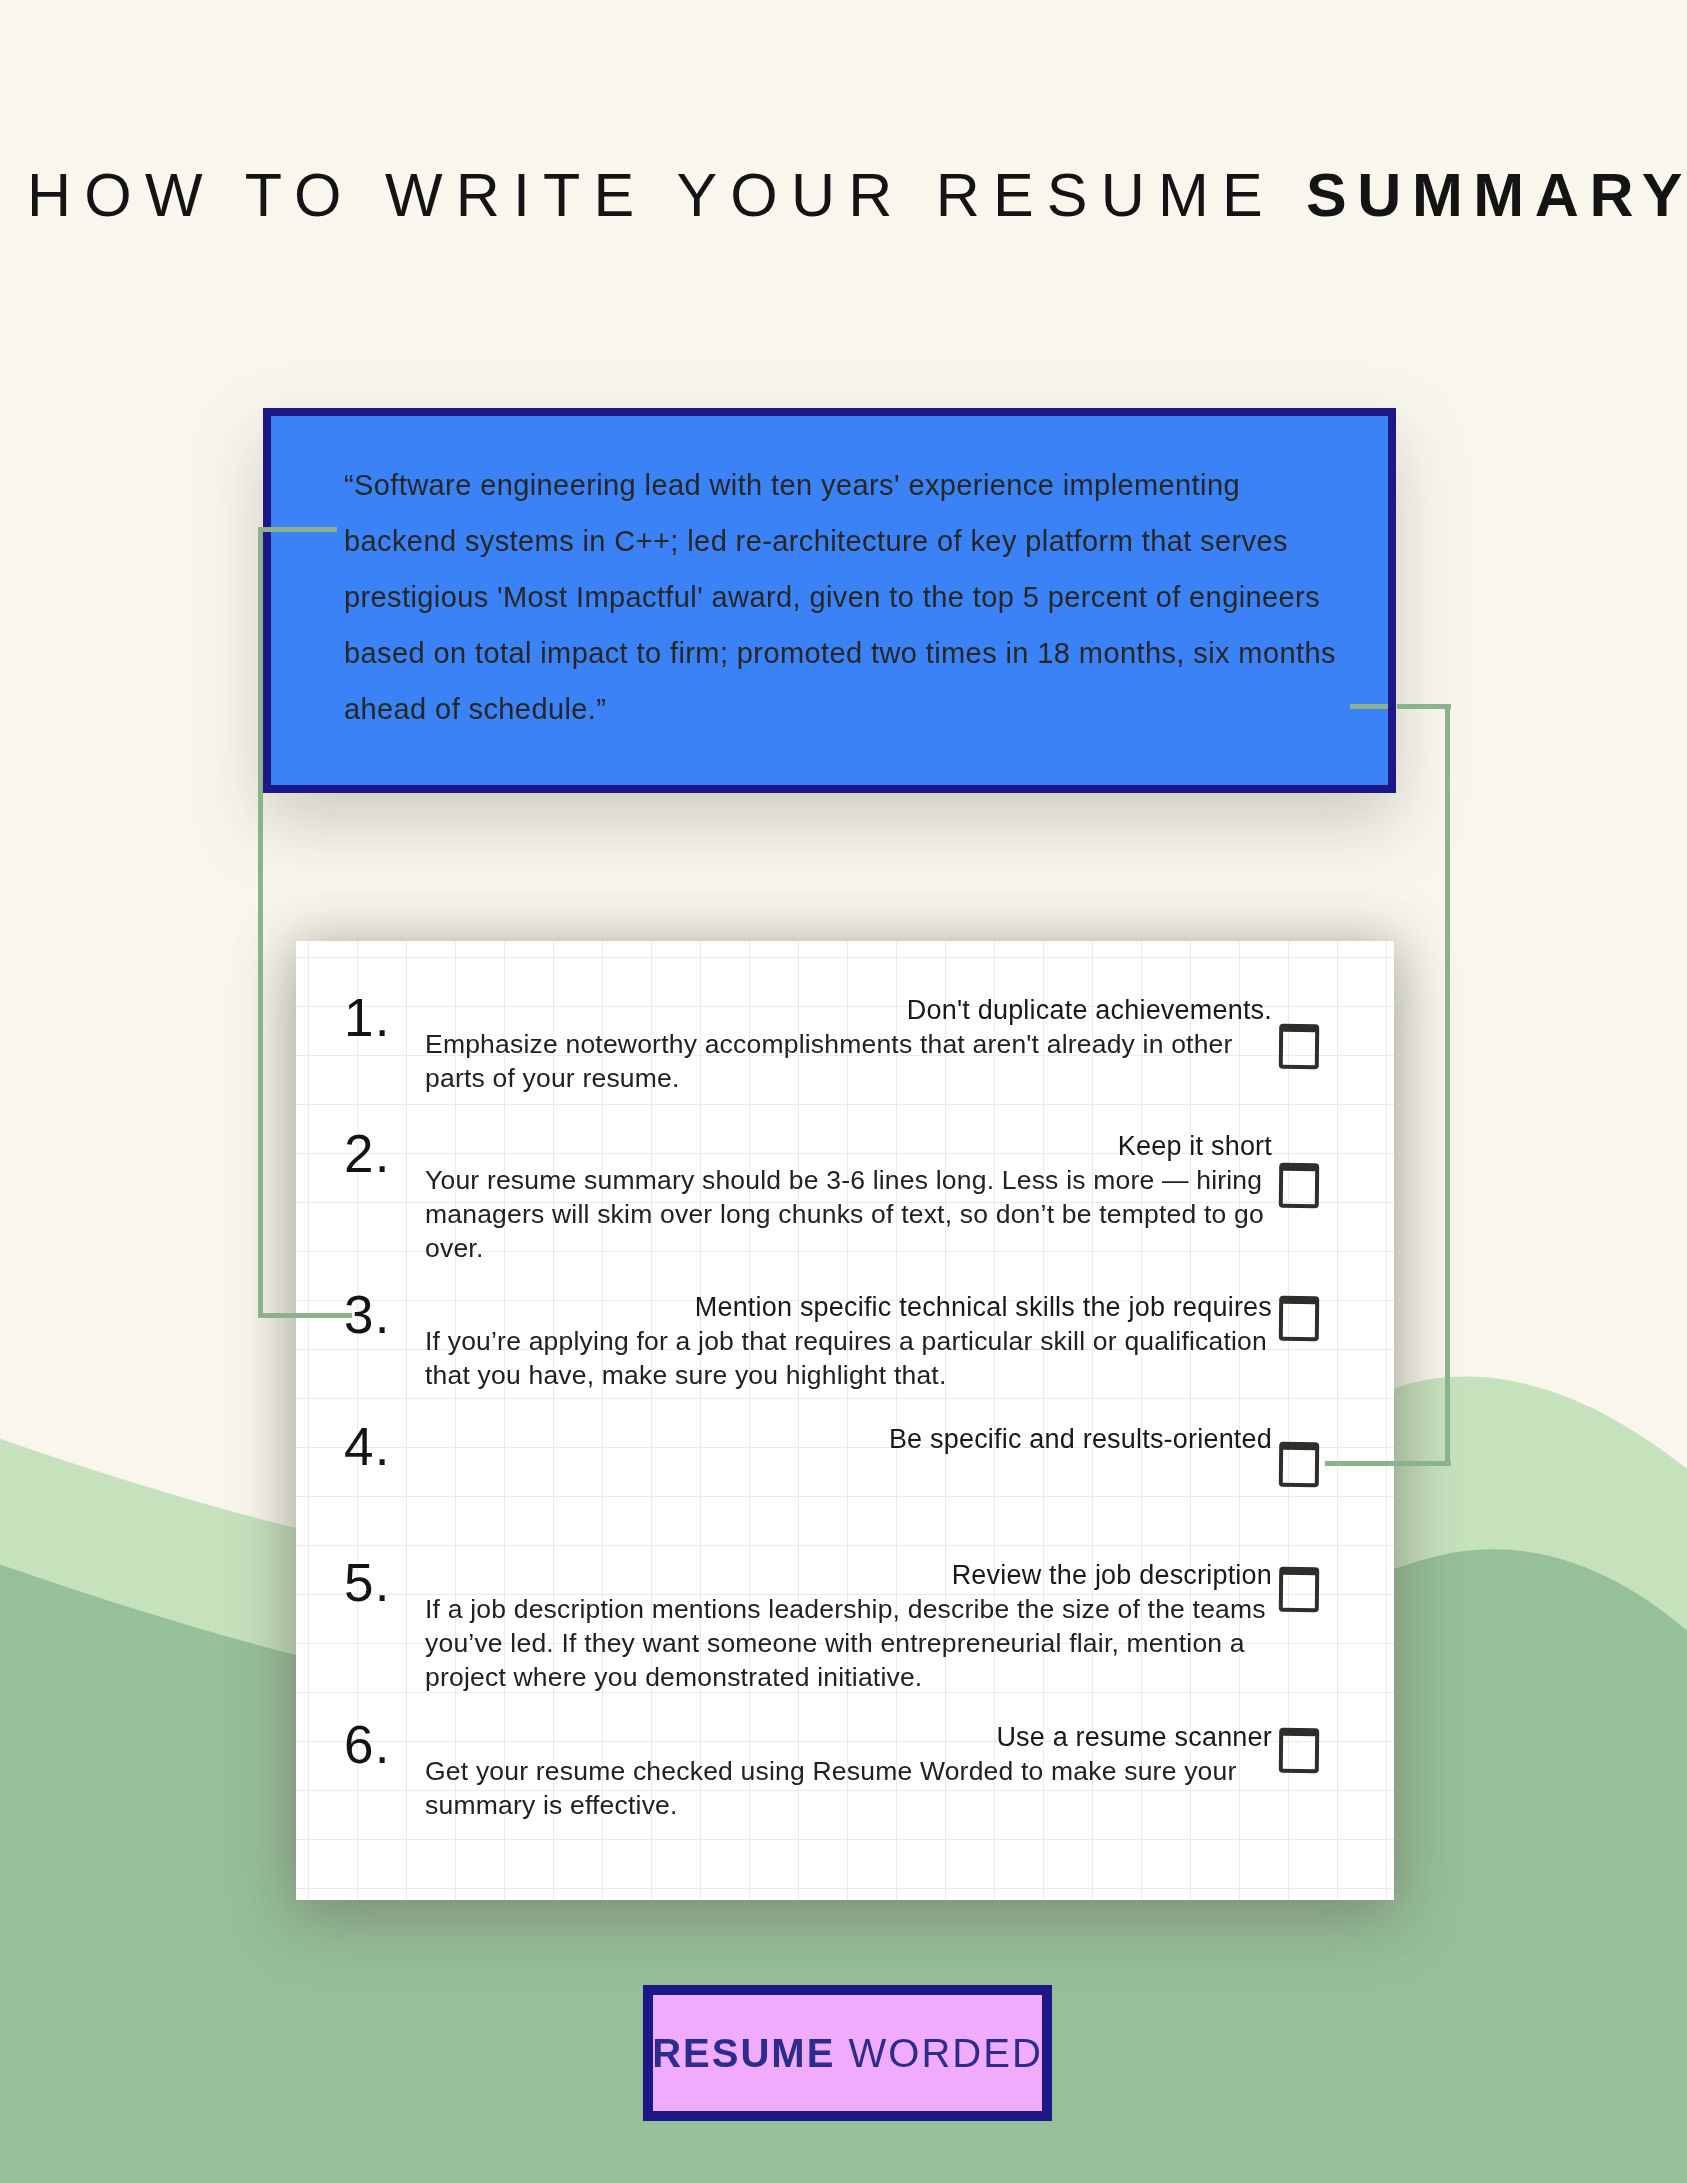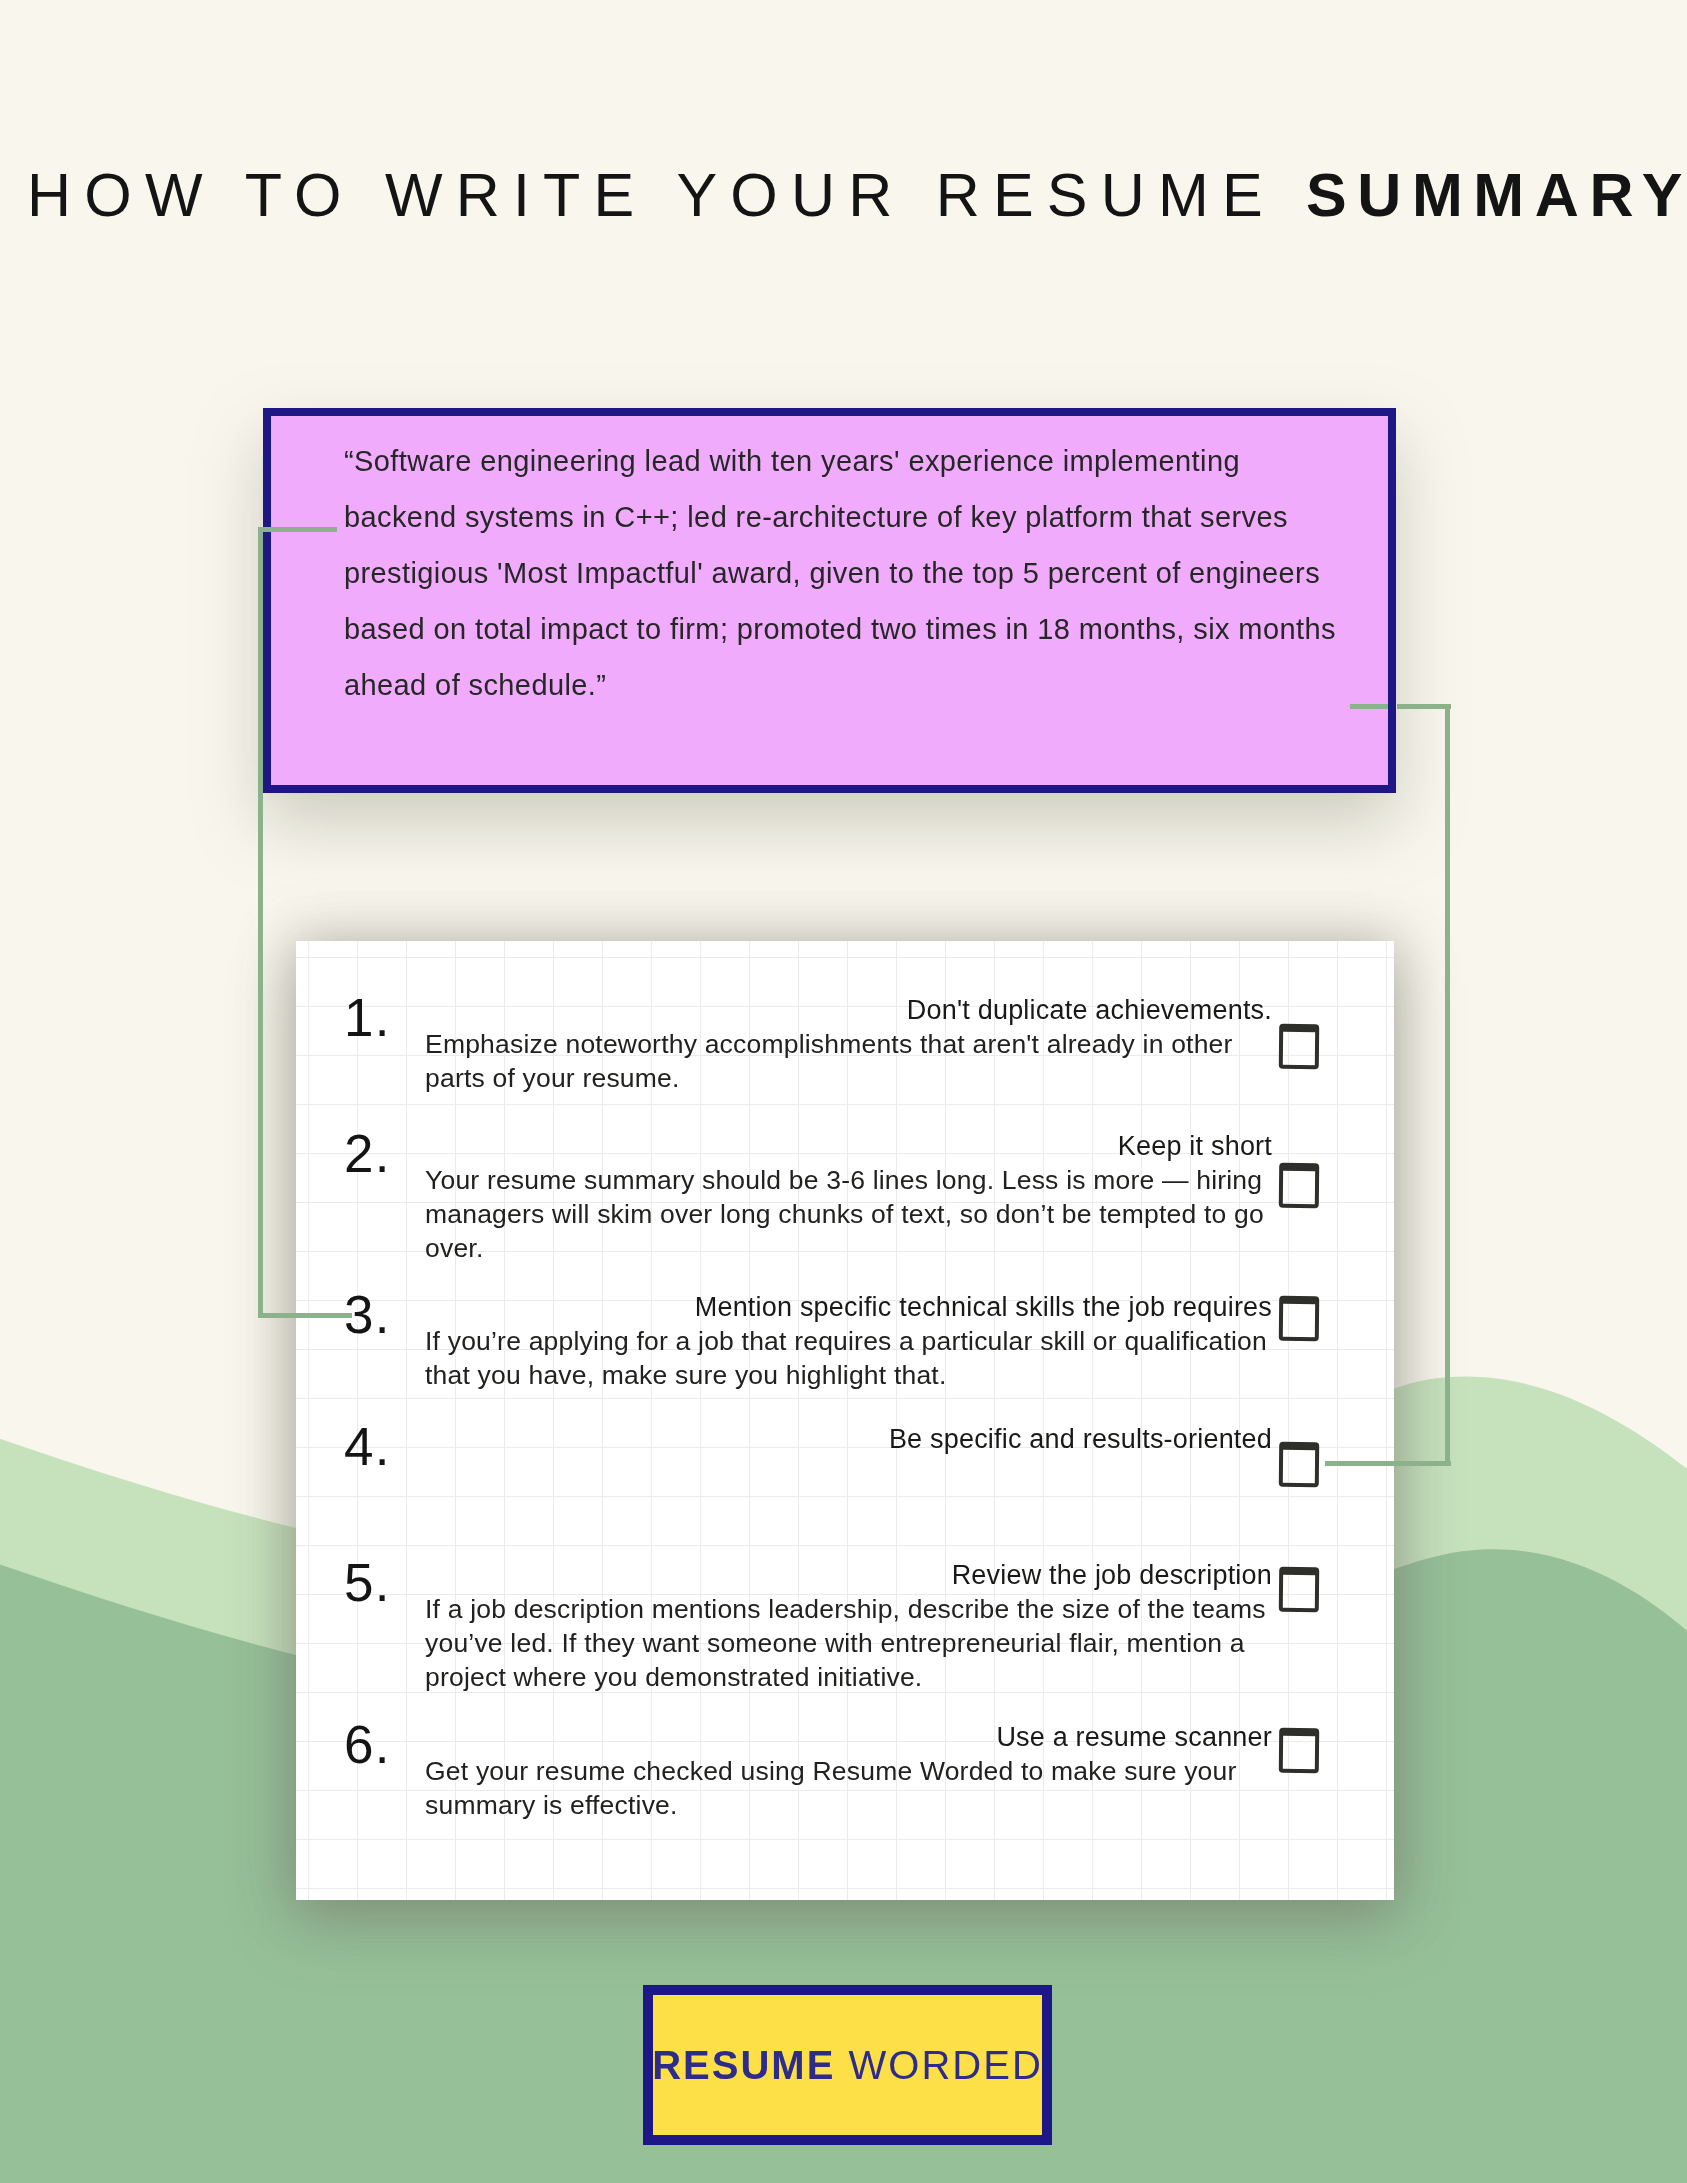--- a/index.html
+++ b/index.html
@@ -29,24 +29,24 @@
     font-size:61px;letter-spacing:13.2px;
     color:#141414;font-weight:400;
     white-space:nowrap;
     margin-left:27px;
   }
   .title .bold{font-weight:700;letter-spacing:10.6px;}
 
   
   .quote-box{
     position:absolute;left:263px;top:408px;width:1133px;height:385px;
-    background:#f0abfc;
+    background:#3b82f6;
     border:8.6px solid var(--navy);
     box-shadow:0 30px 63px rgba(125,125,112,.35);
-    padding:17px 20px 0 73px;
+    padding:41px 20px 0 73px;
   }
   .quote-line{
     font-size:29px;line-height:56px;color:#262626;letter-spacing:0.4px;
     white-space:nowrap;
   }
 
   
   .panel{
     position:absolute;left:296px;top:941px;width:1098px;height:959px;
     background-color:#ffffff;
@@ -82,22 +82,22 @@
   .conn-l-vert{left:258px;top:529px;width:5.3px;height:789px;}
   .conn-l-top{left:258px;top:527px;width:79px;height:5.3px;}
   .conn-l-bot{left:258px;top:1313px;width:94px;height:5.3px;}
   .conn-r-horA{left:1350px;top:704px;width:38px;height:5.3px;}
   .conn-r-horB{left:1397px;top:704px;width:54px;height:5.3px;}
   .conn-r-vert{left:1445px;top:704px;width:5.3px;height:762px;}
   .conn-r-bot{left:1325px;top:1461px;width:126px;height:5.3px;}
 
   
   .logo{
-    position:absolute;left:643px;top:1985px;width:409px;height:160px;
-    background:#fde047;border:10px solid var(--navy);
+    position:absolute;left:643px;top:1985px;width:409px;height:136px;
+    background:#f0abfc;border:10px solid var(--navy);
     display:flex;align-items:center;justify-content:center;gap:13.2px;
     font-size:40px;letter-spacing:2px;color:#2d2c8a;white-space:nowrap;
   }
   .logo .bold{font-weight:700;}
   .logo .reg{font-weight:400;}
 </style>
 </head>
 <body>
 
 <svg class="waves" viewBox="0 0 2550 3300" preserveAspectRatio="none" aria-hidden="true">

